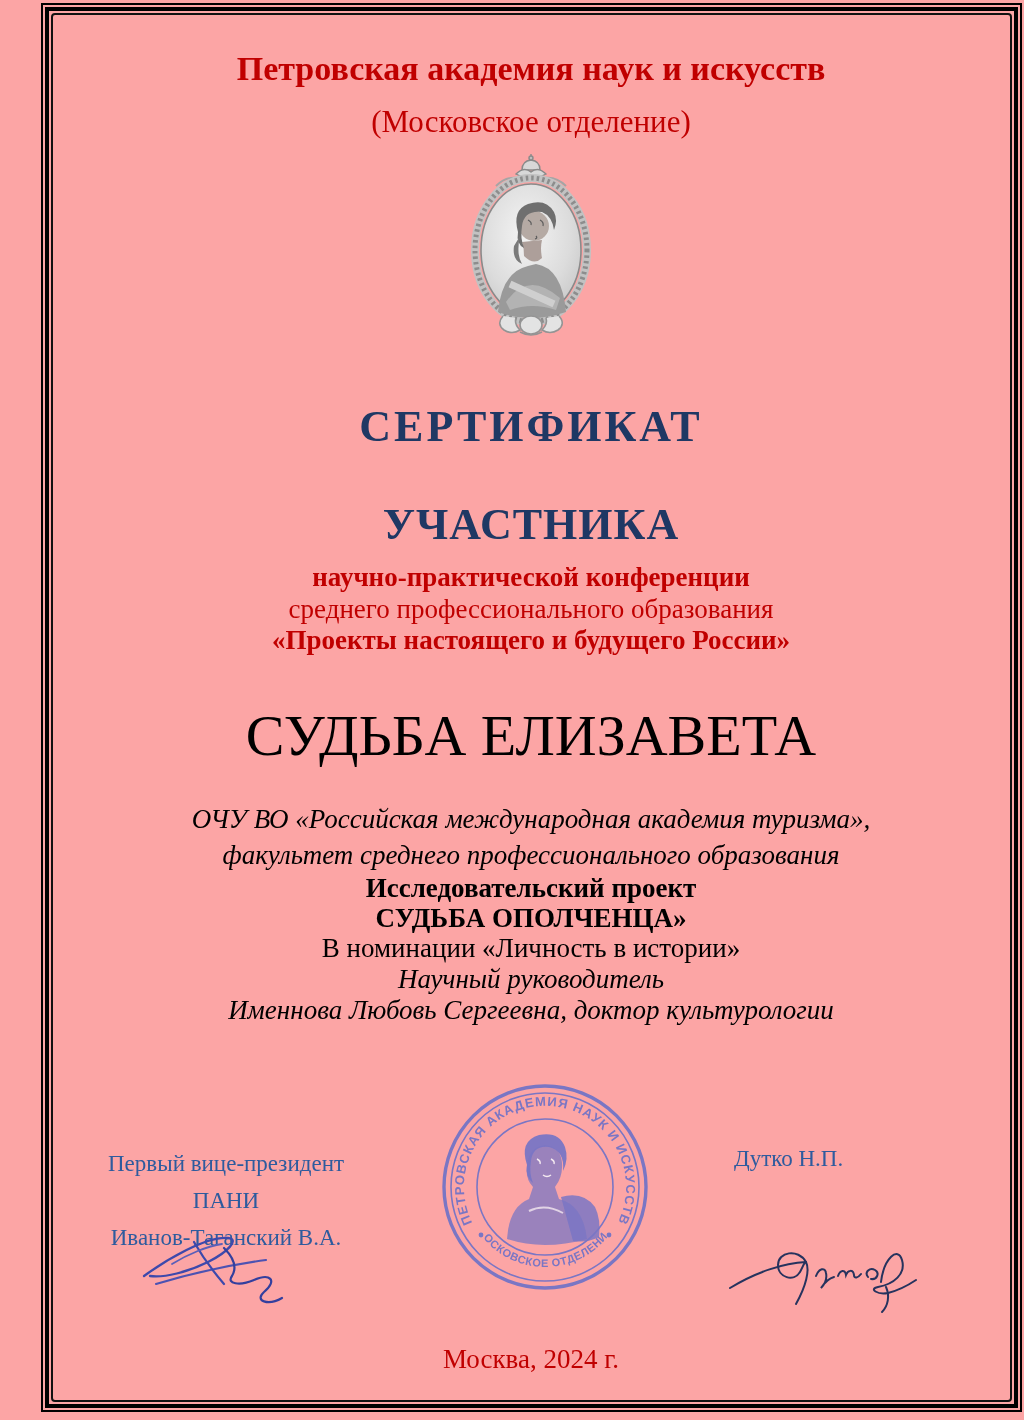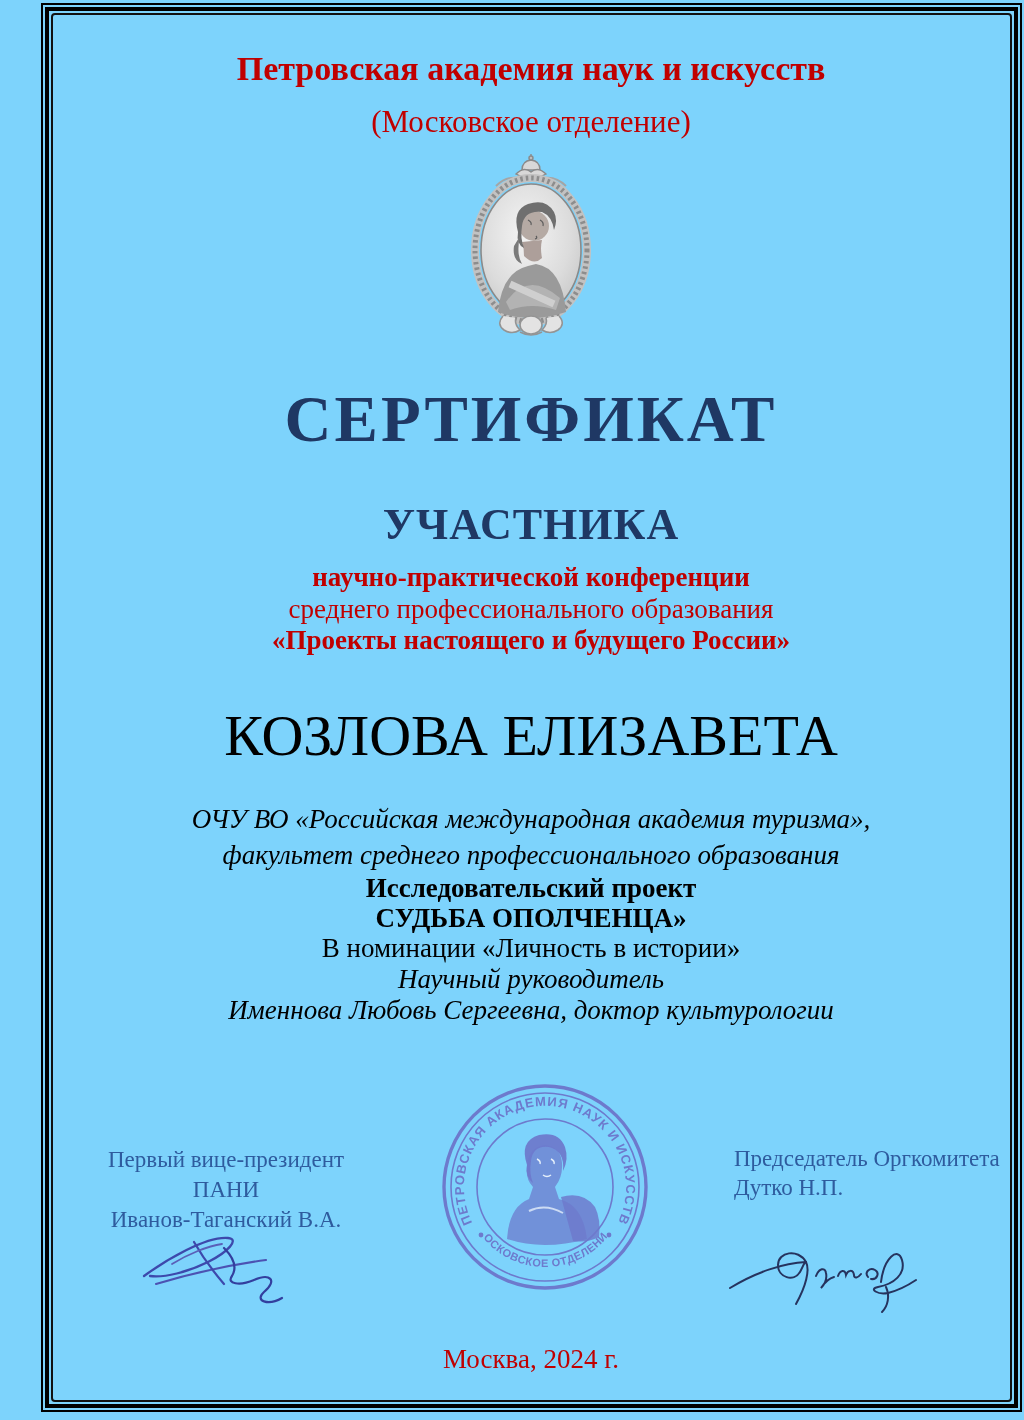--- a/index.html
+++ b/index.html
@@ -1,53 +1,53 @@
 <!DOCTYPE html>
 <html><head>
 <meta charset="utf-8">
 <style>
   html,body{margin:0;padding:0;background:#ffffff;}
   .sheet{
     position:relative;
     width:1024px;height:1420px;
-    background:#7dd3fc;
+    background:#fca5a5;
     font-family:"Liberation Serif","DejaVu Serif",serif;
     overflow:hidden;
   }
   
   .frame-outer{position:absolute;top:3px;left:41px;right:2px;bottom:8px;border:2px solid #000;}
   .frame-mid{position:absolute;inset:2px;border:4px solid #000;}
   .frame-inner{position:absolute;inset:2px;border:2px solid #111;border-radius:4px;}
   .content{position:absolute;top:17px;left:58px;right:20px;bottom:27px;}
   .row{position:absolute;left:0;right:0;text-align:center;}
 
   .org-name{top:30px;font-size:34px;line-height:44px;font-weight:bold;color:#C00000;}
   .org-branch{top:75px;font-size:31px;line-height:36px;color:#C00000;margin-top:12px;}
 
   .portrait-wrap{top:135px;}
   .portrait-wrap svg{display:inline-block;}
 
-  .cert-title{top:362px;font-size:65px;line-height:80px;font-weight:bold;color:#1F3864;letter-spacing:3px;}
+  .cert-title{top:370px;font-size:44px;line-height:80px;font-weight:bold;color:#1F3864;letter-spacing:3px;}
   .cert-subtitle{top:482px;font-size:44px;line-height:52px;font-weight:bold;color:#1F3864;letter-spacing:1px;}
 
   .event{top:545px;color:#C00000;font-size:27px;line-height:31.5px;}
   .event .b{font-weight:bold;}
 
   .recipient{top:682px;font-size:58px;line-height:74px;color:#000;}
 
   .details{top:784px;color:#000;}
   .details .it{font-style:italic;font-size:27px;line-height:36px;}
   .details .bd{font-weight:bold;font-size:27px;line-height:30px;}
   .details .rg{font-size:27px;line-height:31px;}
   .details .it2{font-style:italic;font-size:27px;line-height:31px;}
 
   .stamp-wrap{position:absolute;top:1062px;left:379px;width:216px;height:216px;}
 
   .signer-left{position:absolute;top:1128px;left:18px;width:300px;text-align:center;
-               color:#2E5B9E;font-size:23px;line-height:30px;}
+               color:#2E5B9E;font-size:23px;line-height:37px;}
   .signer-right{position:absolute;top:1128px;left:676px;width:270px;text-align:left;
                 color:#2E5B9E;font-size:23px;line-height:28.5px;}
   .sig-left-wrap{position:absolute;top:1203px;left:78px;width:170px;height:100px;}
   .sig-right-wrap{position:absolute;top:1213px;left:668px;width:200px;height:90px;}
 
   .footer{top:1326px;font-size:27px;line-height:32px;color:#C00000;}
 
   .stamp-ring-text{font-family:"Liberation Sans","DejaVu Sans",sans-serif;font-weight:bold;
                    fill:#6C71C8;}
 </style>
@@ -112,21 +112,21 @@
 
     <div class="row cert-title">СЕРТИФИКАТ</div>
     <div class="row cert-subtitle">УЧАСТНИКА</div>
 
     <div class="row event">
       <div class="b">научно-практической конференции</div>
       <div>среднего профессионального образования</div>
       <div class="b">«Проекты настоящего и будущего России»</div>
     </div>
 
-    <div class="row recipient">КОЗЛОВА ЕЛИЗАВЕТА</div>
+    <div class="row recipient">СУДЬБА ЕЛИЗАВЕТА</div>
 
     <div class="row details">
       <div class="it">ОЧУ ВО «Российская международная академия туризма»,</div>
       <div class="it">факультет среднего профессионального образования</div>
       <div class="bd">Исследовательский проект</div>
       <div class="bd">СУДЬБА ОПОЛЧЕНЦА»</div>
       <div class="rg">В номинации «Личность в истории»</div>
       <div class="it2">Научный руководитель</div>
       <div class="it2">Именнова Любовь Сергеевна, доктор культурологии</div>
     </div>
@@ -171,21 +171,20 @@
           <path d="M8 56 C30 40 70 16 92 18 C104 19 92 32 72 42 C52 52 28 58 14 56" stroke="#3D49AC" stroke-width="2.3"></path>
           <path d="M20 64 C60 52 100 44 130 40" stroke="#4c52b2" stroke-width="2.1"></path>
           <path d="M58 22 C66 36 76 50 88 64" stroke="#3D49AC" stroke-width="2.2"></path>
           <path d="M88 28 C96 36 102 46 96 56 C90 64 104 66 118 60 C134 53 142 60 128 72 C118 81 132 86 146 78" stroke="#333f9e" stroke-width="2.2"></path>
           <path d="M36 44 C52 34 72 26 86 24" stroke="#5a5fb8" stroke-width="1.8"></path>
         </g>
       </svg>
     </div>
 
     <div class="signer-right">
-      <div>Председатель Оргкомитета</div>
       <div>Дутко Н.П.</div>
     </div>
     <div class="sig-right-wrap">
       <svg width="200" height="90" viewBox="0 0 200 90">
         <g fill="none" stroke="#26335E" stroke-width="2" stroke-linecap="round">
           <path d="M4 58 C30 42 58 33 80 32"></path>
           <path d="M80 32 C72 18 52 22 52 35 C52 48 68 52 74 42 C78 35 78 32 80 32 C84 40 80 56 70 74"></path>
           <path d="M90 46 C93 38 99 37 100 43 C101 48 99 54 95 58 C99 52 104 48 108 47"></path>
           <path d="M112 46 C114 40 119 39 120 45 C122 40 127 39 128 45 C128 49 132 48 135 44"></path>
           <path d="M142 47 C138 42 144 37 149 40 C154 43 151 50 145 49"></path>

